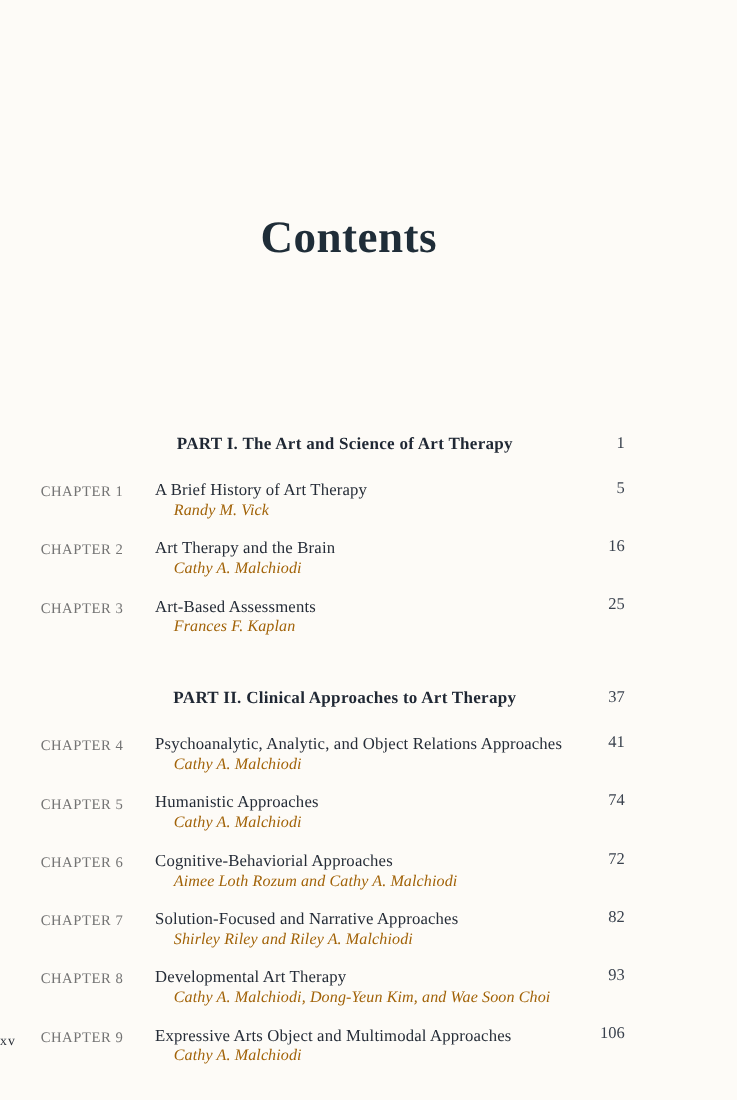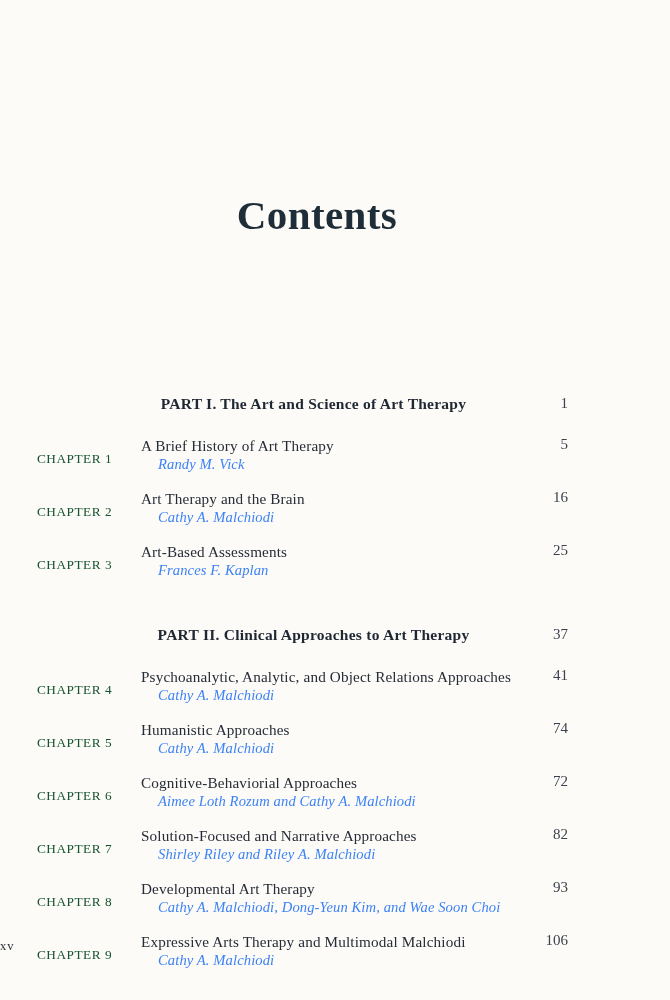--- a/index.html
+++ b/index.html
@@ -71,44 +71,44 @@
 
   
   .entry {
     position: relative;
     min-height: 38px;
     margin-top: 15px;
   }
   .entry-label {
     position: absolute;
     left: 37px;
-    top: 15px;
+    top: 3px;
     font-size: 13.3px;
     letter-spacing: 0.5px;
-    color: #14532d;
+    color: #737373;
     white-space: nowrap;
     text-align: center;
   }
   .entry-body {
     margin-left: 141px;
     margin-right: 95px;
   }
   .entry-title {
     font-size: 15.2px;
     line-height: 19px;
     letter-spacing: 0.15px;
     color: #252c37;
     font-family: Liberation Serif, serif;
   }
   .entry-authors {
     font-size: 14.6px;
     font-style: italic;
     line-height: 19px;
     letter-spacing: 0.1px;
-    color: #3b82f6;
+    color: #a16207;
     padding-left: 17px;
   }
 
   
   .pageno {
     position: absolute;
     top: 0;
     right: 0;
     width: 80px;
     text-align: right;
@@ -210,21 +210,21 @@
         <div class="entry-label">CHAPTER 8</div>
         <div class="entry-body">
           <div class="entry-title">Developmental Art Therapy</div>
           <div class="entry-authors">Cathy A. Malchiodi, Dong-Yeun Kim, and Wae Soon Choi</div>
         </div>
         <div class="pageno">93</div>
       </div>
       <div class="entry">
         <div class="entry-label">CHAPTER 9</div>
         <div class="entry-body">
-          <div class="entry-title">Expressive Arts Therapy and Multimodal Malchiodi</div>
+          <div class="entry-title">Expressive Arts Object and Multimodal Approaches</div>
           <div class="entry-authors">Cathy A. Malchiodi</div>
         </div>
         <div class="pageno">106</div>
       </div>
     </div>
 
   <div class="folio">xv</div>
 
 </div>
 

